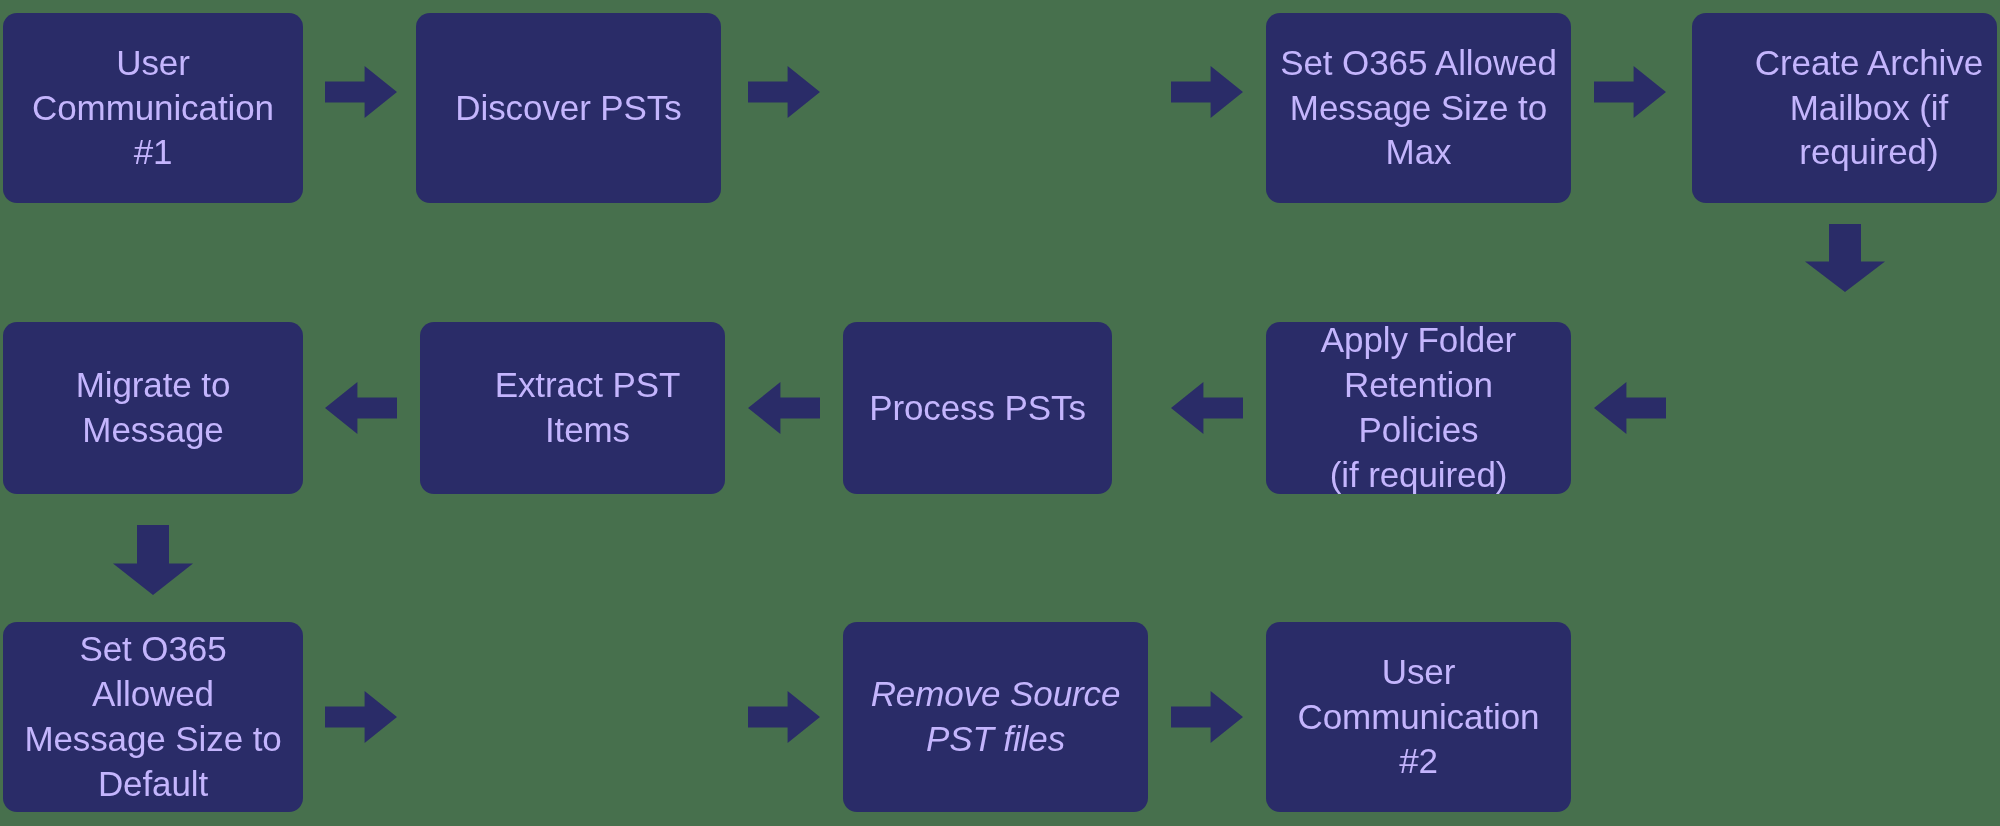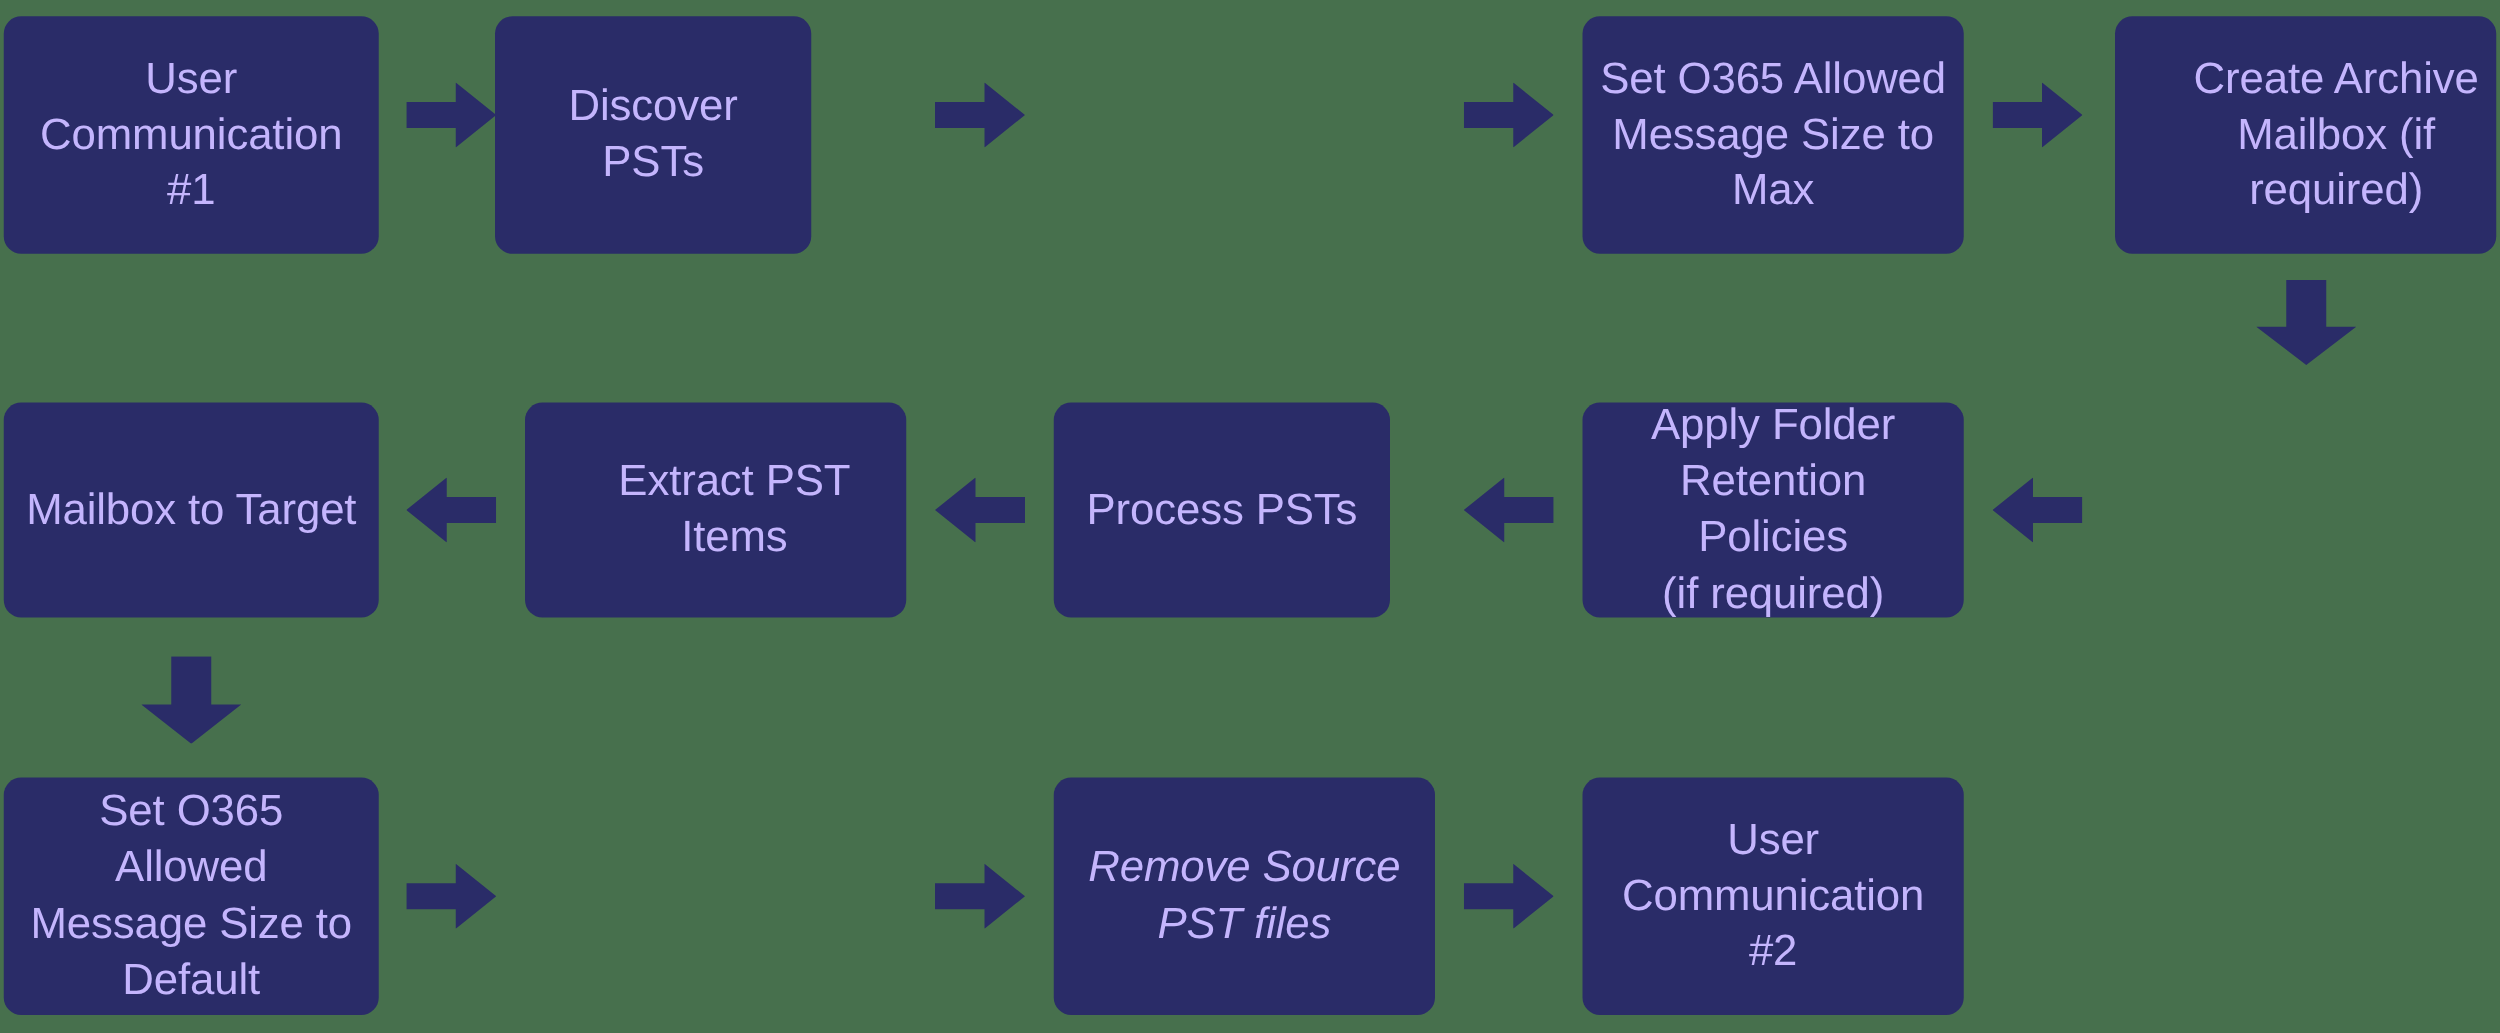--- a/index.html
+++ b/index.html
@@ -64,21 +64,21 @@
 <div id="canvas">
 
   <div class="node" style="left:3px; top:13px; width:300px; height:190px;">
     <span class="node-label">User
 Communication
 #1</span>
   </div>
 
   <div class="arrow arrow-right" style="left:325px; top:66px; width:72px; height:52px;"></div>
 
-  <div class="node" style="left:396px; top:13px; width:253px; height:190px;">
+  <div class="node" style="left:416px; top:13px; width:305px; height:190px;">
     <span class="node-label">Discover PSTs</span>
   </div>
 
   <div class="arrow arrow-right" style="left:748px; top:66px; width:72px; height:52px;"></div>
 
 
   <div class="arrow arrow-right" style="left:1171px; top:66px; width:72px; height:52px;"></div>
 
   <div class="node" style="left:1266px; top:13px; width:305px; height:190px;">
     <span class="node-label">Set O365 Allowed
@@ -90,21 +90,21 @@
 
   <div class="node" style="left:1692px; top:13px; width:305px; height:190px;justify-content:flex-end;">
     <span class="node-label">Create Archive
 Mailbox (if
 required)</span>
   </div>
 
   <div class="arrow arrow-down" style="left:1805px; top:224px; width:80px; height:68px;"></div>
 
   <div class="node" style="left:3px; top:322px; width:300px; height:172px;">
-    <span class="node-label">Mailbox to Target</span>
+    <span class="node-label">Migrate to Message</span>
   </div>
 
   <div class="arrow arrow-left" style="left:325px; top:382px; width:72px; height:52px;"></div>
 
   <div class="node" style="left:420px; top:322px; width:305px; height:172px;padding-left:44px;">
     <span class="node-label">Extract PST Items</span>
   </div>
 
   <div class="arrow arrow-left" style="left:748px; top:382px; width:72px; height:52px;"></div>
 

